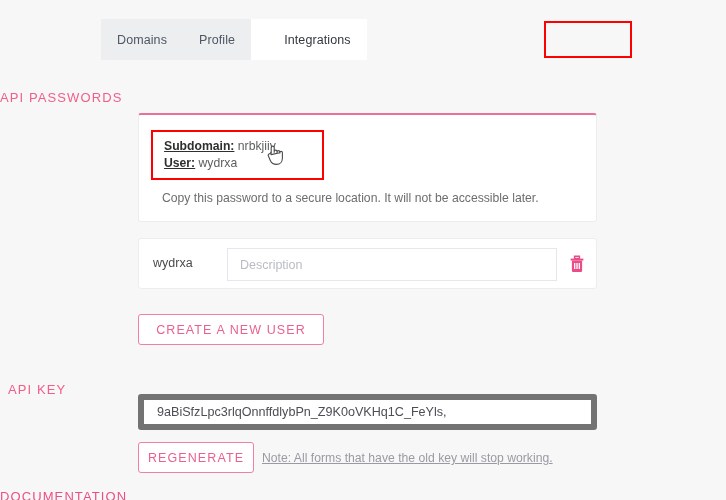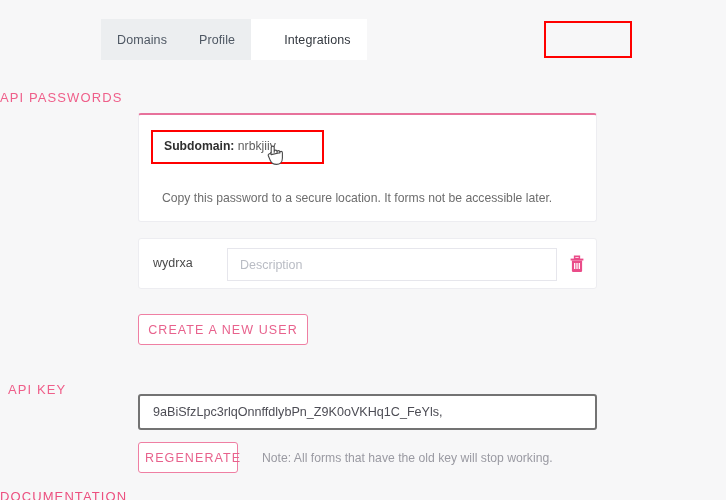--- a/index.html
+++ b/index.html
@@ -104,20 +104,21 @@
   }
   .cred-line {
     font-size: 12.2px;
     line-height: 16.5px;
     color: #4a4a4a;
     white-space: nowrap;
   }
   .cred-line b {
     color: #2f2f2f;
     font-weight: 700;
+    text-decoration: underline;
   }
   .cred-val { color: #5e5e5e; }
   .cred-note {
     position: absolute;
     left: 23px;
     top: 76px;
     font-size: 12.2px;
     color: #6d6d6d;
   }
 
@@ -179,41 +180,42 @@
     border-radius: 3px;
     color: #e8628d;
     font-size: 12.5px;
     letter-spacing: 1.1px;
     font-family: "Liberation Sans", sans-serif;
     cursor: pointer;
     box-sizing: border-box;
     text-align: center;
   }
   #btn-create-user {
-    left: 138px; top: 314px; width: 170px; height: 31px;
+    left: 138px; top: 314px; width: 186px; height: 31px;
   }
   #btn-regenerate {
-    left: 138px; top: 442px; width: 100px; height: 31px; text-align: center;
+    left: 138px; top: 442px; width: 116px; height: 31px; text-align: center;
   }
   .regen-note {
     position: absolute;
     left: 262px;
     top: 451px;
     font-size: 12.2px;
     color: #9a9aa2;
+    text-decoration: underline;
   }
 
   
   #apikey-field {
     position: absolute;
     left: 138px;
     top: 394px;
     width: 459px;
     height: 36px;
-    border: 2px solid #737373;
+    border: 6px solid #737373;
     border-radius: 3px;
     background: #ffffff;
     box-sizing: border-box;
     font-size: 12.6px;
     color: #4d4d55;
     padding: 0 13px;
     font-family: "Liberation Sans", sans-serif;
     outline: none;
   }
 </style>
@@ -229,23 +231,27 @@
 
 <div id="title-api-passwords" class="section-title">API PASSWORDS</div>
 
 <div id="card-credentials" class="card">
 
   <div class="cred-box">
     <div class="cred-line">
       <b>Subdomain:</b>
       <span class="cred-val">nrbkjiiy</span>
     </div>
+    <div class="cred-line">
+      <b>User:</b>
+      <span class="cred-val">wydrxa</span>
+    </div>
   </div>
 
-  <div class="cred-note">Copy this password to a secure location. It forms not be accessible later.</div>
+  <div class="cred-note">Copy this password to a secure location. It will not be accessible later.</div>
 </div>
 
 <svg class="cursor-hand" viewBox="0 0 20 24">
   <path d="M6.2 10.4V4.6a1.5 1.5 0 0 1 3 0v5.1m0-1.2a1.4 1.4 0 0 1 2.8 0v1.2m0-.7a1.4 1.4 0 0 1 2.8 0v1.6m0-.9a1.3 1.3 0 0 1 2.6 0v5.3c0 3.8-2.4 6.4-5.8 6.4-3.4 0-5.3-1.6-6.4-4.2L3.4 13c-.5-1.1.1-2 1-2.3.9-.3 1.6.2 1.8.9z" fill="#ffffff" stroke="#4a4a4a" stroke-width="1.1" stroke-linejoin="round"></path>
 </svg>
 
 <div id="card-user-row" class="card">
   <div class="user-name">wydrxa</div>
   <input class="desc-input" type="text" placeholder="Description" style="">
   <button class="trash-btn">

